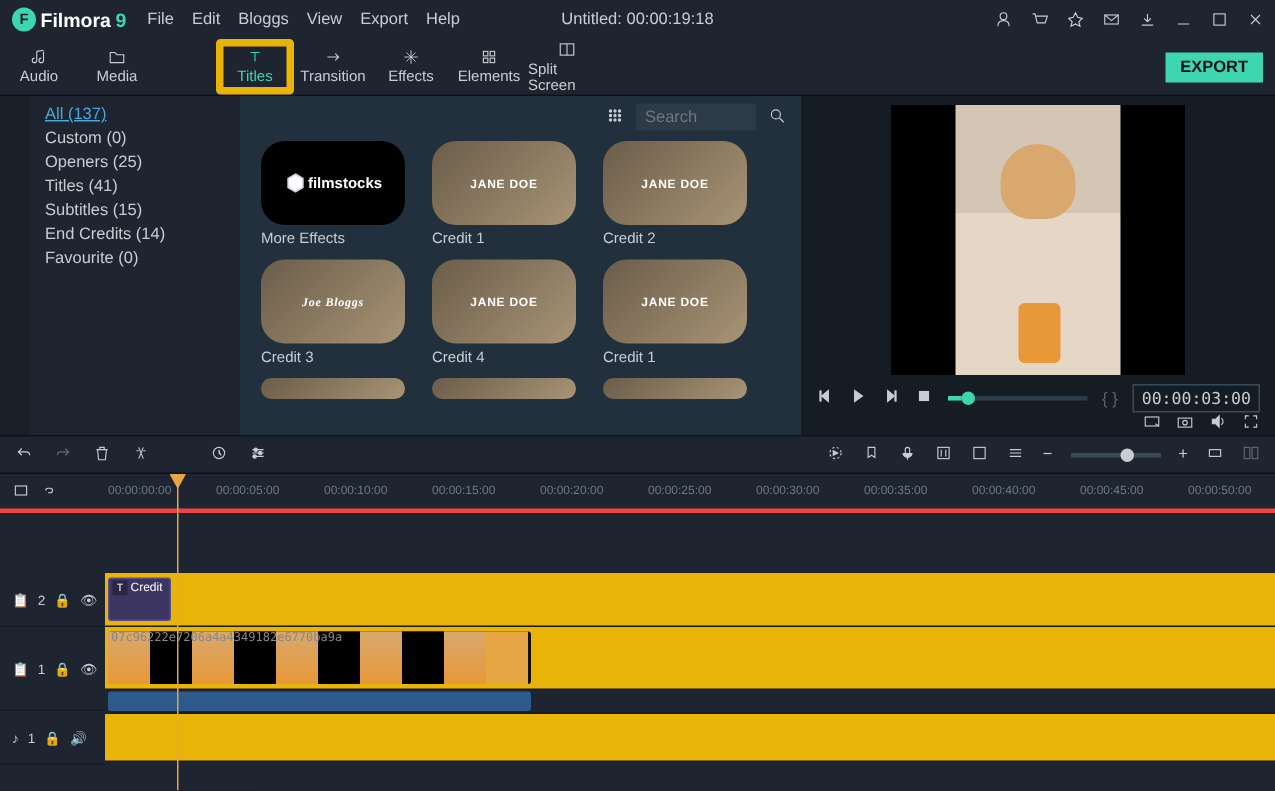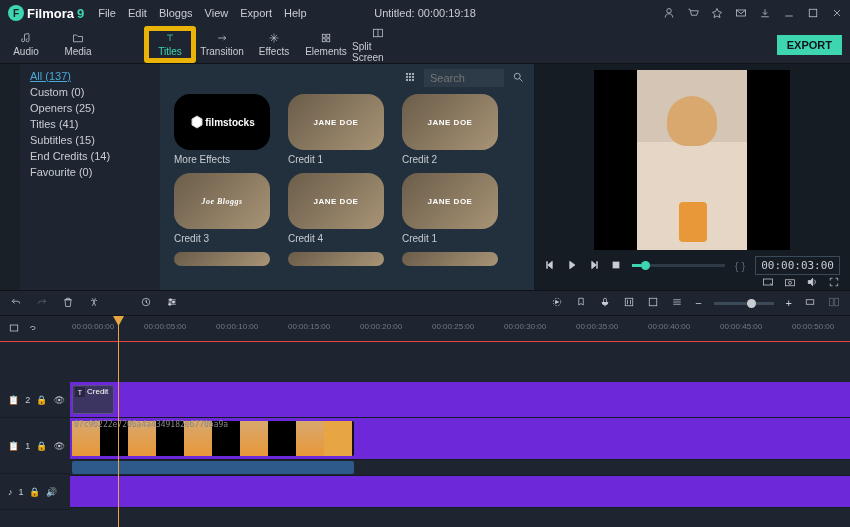--- a/index.html
+++ b/index.html
@@ -50,25 +50,25 @@
 .toolbar{height:26px;background:#1e2530;display:flex;align-items:center;padding:0 10px;gap:14px;border-top:1px solid #0e1318;border-bottom:1px solid #0e1318;}
 .toolbar .right{margin-left:auto;display:flex;gap:12px;align-items:center;}
 .zoom{width:60px;height:3px;background:#3a4a58;position:relative;}
 .zoom::after{content:"";position:absolute;right:18px;top:-3px;width:9px;height:9px;border-radius:50%;background:#c8cdd3;}
 .timeline{background:#1e2530;height:211px;display:flex;}
 .track-heads{width:70px;background:#1e2530;}
 .track-head{height:36px;display:flex;align-items:center;gap:6px;padding-left:8px;font-size:9px;border-bottom:1px solid #161c24;}
 .track-head.ruler{height:26px;}
 .track-head.spacer{height:40px;border:none;}
 .timeline-body{flex:1;position:relative;overflow:hidden;}
-.ruler{height:26px;border-bottom:1px solid #ef4444;position:relative;background:#1e2530;text-align:center;}
+.ruler{height:26px;border-bottom:3px solid #ef4444;position:relative;background:#1e2530;text-align:center;}
 .ruler-tick{position:absolute;top:6px;font-size:8px;color:#6e7a86;}
 .playhead{position:absolute;top:0;bottom:0;width:1px;background:#e8a544;left:48px;z-index:10;}
 .playhead::before{content:"";position:absolute;top:0;left:-5px;width:11px;height:10px;background:#e8a544;clip-path:polygon(0 0,100% 0,50% 100%);}
-.track{height:36px;border-bottom:1px solid #161c24;position:relative;background:#6d28d9;}
+.track{height:36px;border-bottom:1px solid #161c24;position:relative;background:#eab308;}
 .track.spacer{height:40px;background:#1e2530;border:none;}
 .clip{position:absolute;top:3px;bottom:3px;border-radius:2px;}
 .title-clip{left:2px;width:42px;background:#3d3561;border:1px solid #5a4f88;color:#fff;font-size:8px;padding:1px 2px;display:flex;align-items:flex-start;}
 .title-clip::before{content:"T";background:#2a2445;color:#fff;width:10px;height:10px;font-size:7px;display:flex;align-items:center;justify-content:center;margin-right:2px;}
 .video-clip{left:2px;width:282px;background:#111;}
 .clip-label{position:absolute;top:-1px;left:2px;color:#888;font-size:8px;font-family:monospace;}
 .frames{display:flex;height:100%;}
 .frame{flex:0 0 28px;height:100%;background:linear-gradient(#d8a86e,#e89838);margin-right:0;}
 .frame.dark{background:#000;}
 .audio-clip{left:2px;width:282px;top:auto;bottom:-14px;height:14px;background:#2d5a8a;}

